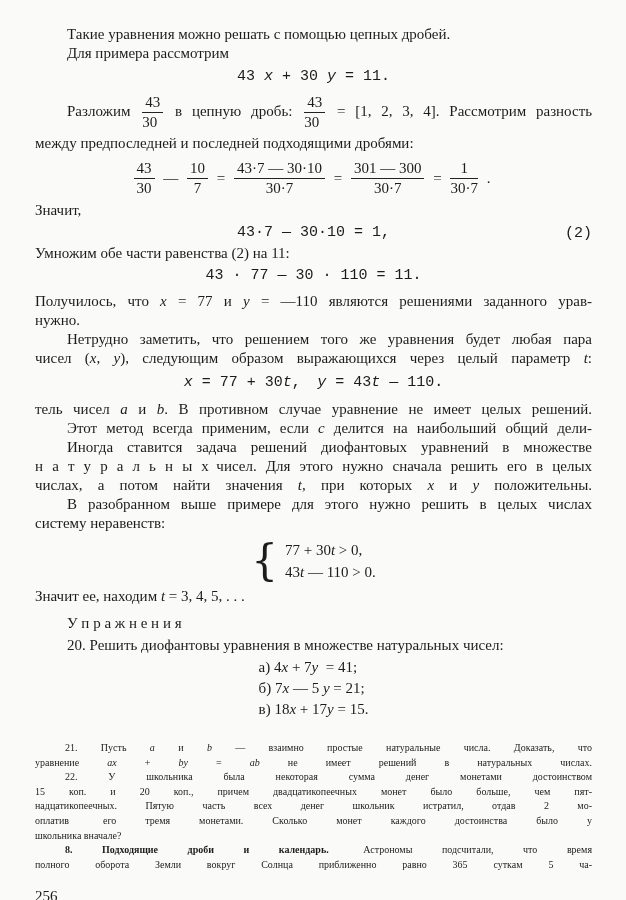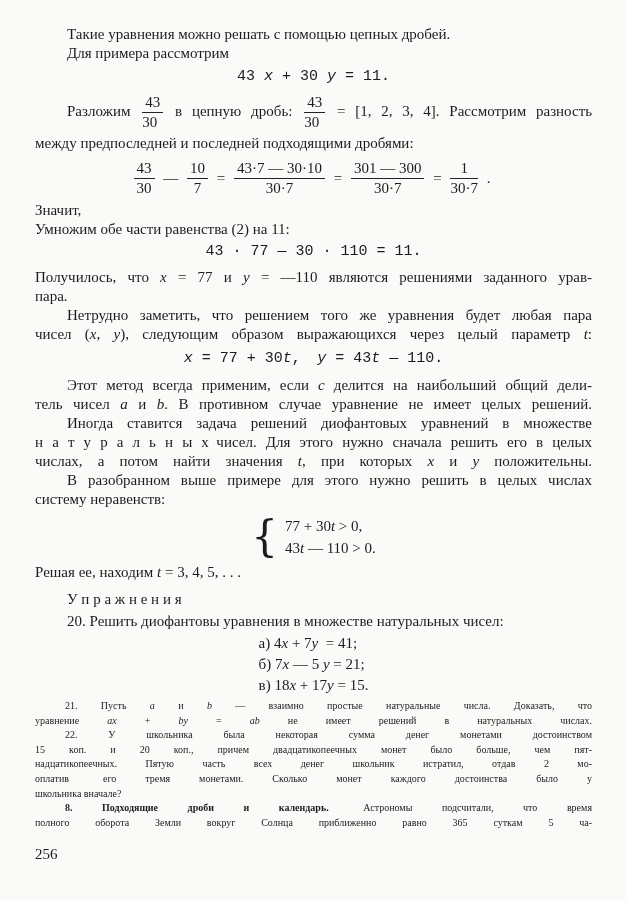--- a/index.html
+++ b/index.html
@@ -37,21 +37,21 @@
   .eqf .op { display: inline-block; vertical-align: middle; margin: 0 4px; }
   .eqf .frac { margin: 0 1px; }
 
   .system { display: flex; justify-content: center; align-items: center; margin: 5px 0 3px; }
   .brace { font-family: "DejaVu Serif", serif; font-size: 42px; line-height: 46px; font-weight: 300; margin-right: 7px; }
   .sysrows { display: inline-block; text-align: left; }
   .sysline { display: block; line-height: 22px; }
 
   .heading { margin: 8px 0 3px; text-indent: 32px; }
 
-  .exwrap { text-align: center; margin: 2px 0 3px; }
+  .exwrap { text-align: center; margin: 2px 0 21px; }
   .exinner { display: inline-block; text-align: left; }
   .exline { line-height: 21px; }
 
   .petit { font-size: 10px; margin-top: 2px; }
   .petit .line { line-height: 14.6px; }
   .petit .ind { text-indent: 30px; }
 
   .pageno { margin-top: 15px; line-height: 19px; }
 </style>
 </head>
@@ -81,52 +81,56 @@
     <span class="frac"><span class="num">43·7 — 30·10</span><span class="den">30·7</span></span>
     <span class="op">=</span>
     <span class="frac"><span class="num">301 — 300</span><span class="den">30·7</span></span>
     <span class="op">=</span>
     <span class="frac"><span class="num">1</span><span class="den">30·7</span></span>
     <span class="op">.</span>
   </div>
 
   <div class="line">Значит,</div>
 
+  <div class="eq eq-sp2 rel">
+    <span>43·7 — 30·10 = 1,</span>
+    <span class="eqlabel">(2)</span>
+  </div>
 
   <div class="line">Умножим обе части равенства (2) на 11:</div>
 
   <div class="eq eq-sp3">43 · 77 — 30 · 110 = 11.</div>
 
   <div class="line jl"><span>Получилось, что </span><span class="it">x</span><span> = 77 и </span><span class="it">y</span><span> = —110 являются решениями заданного урав-</span></div>
-  <div class="line">пара.</div>
+  <div class="line">нужно.</div>
 
   <div class="line ind jl">Нетрудно заметить, что решением того же уравнения будет любая пара</div>
   <div class="line jl"><span>чисел (</span><span class="it">x</span><span>, </span><span class="it">y</span><span>), следующим образом выражающихся через целый параметр </span><span class="it">t</span><span>:</span></div>
 
   <div class="eq eq-sp4"><span class="it">x</span><span> = 77 + 30</span><span class="it">t</span><span>,  </span><span class="it">y</span><span> = 43</span><span class="it">t</span><span> — 110.</span></div>
 
+  <div class="line jl"><span>тель чисел </span><span class="it">a</span><span> и </span><span class="it">b</span><span>. В противном случае уравнение не имеет целых решений.</span></div>
   <div class="line ind jl"><span>Этот метод всегда применим, если </span><span class="it">c</span><span> делится на наибольший общий дели-</span></div>
-  <div class="line jl"><span>тель чисел </span><span class="it">a</span><span> и </span><span class="it">b</span><span>. В противном случае уравнение не имеет целых решений.</span></div>
 
   <div class="line ind jl">Иногда ставится задача решений диофантовых уравнений в множестве</div>
   <div class="line jl">н а т у р а л ь н ы х чисел. Для этого нужно сначала решить его в целых</div>
   <div class="line jl"><span>числах, а потом найти значения </span><span class="it">t</span><span>, при которых </span><span class="it">x</span><span> и </span><span class="it">y</span><span> положительны.</span></div>
 
   <div class="line ind jl">В разобранном выше примере для этого нужно решить в целых числах</div>
   <div class="line">систему неравенств:</div>
 
   <div class="system">
     <span class="brace">{</span>
     <span class="sysrows">
       <span class="sysline"><span>77 + 30</span><span class="it">t</span><span> &gt; 0,</span></span>
       <span class="sysline"><span>43</span><span class="it">t</span><span> — 110 &gt; 0.</span></span>
     </span>
   </div>
 
-  <div class="line"><span>Решая ее, находим </span><span class="it">t</span><span> = 3, 4, 5, . . .</span></div>
+  <div class="line"><span>Значит ее, находим </span><span class="it">t</span><span> = 3, 4, 5, . . .</span></div>
 
   <div class="line heading">У п р а ж н е н и я</div>
 
   <div class="line ind">20. Решить диофантовы уравнения в множестве натуральных чисел:</div>
 
   <div class="exwrap">
     <div class="exinner">
       <div class="line exline"><span>а) 4</span><span class="it">x</span><span> + 7</span><span class="it">y</span><span> = 41;</span></div>
       <div class="line exline"><span>б) 7</span><span class="it">x</span><span> — 5 </span><span class="it">y</span><span> = 21;</span></div>
       <div class="line exline"><span>в) 18</span><span class="it">x</span><span> + 17</span><span class="it">y</span><span> = 15.</span></div>

